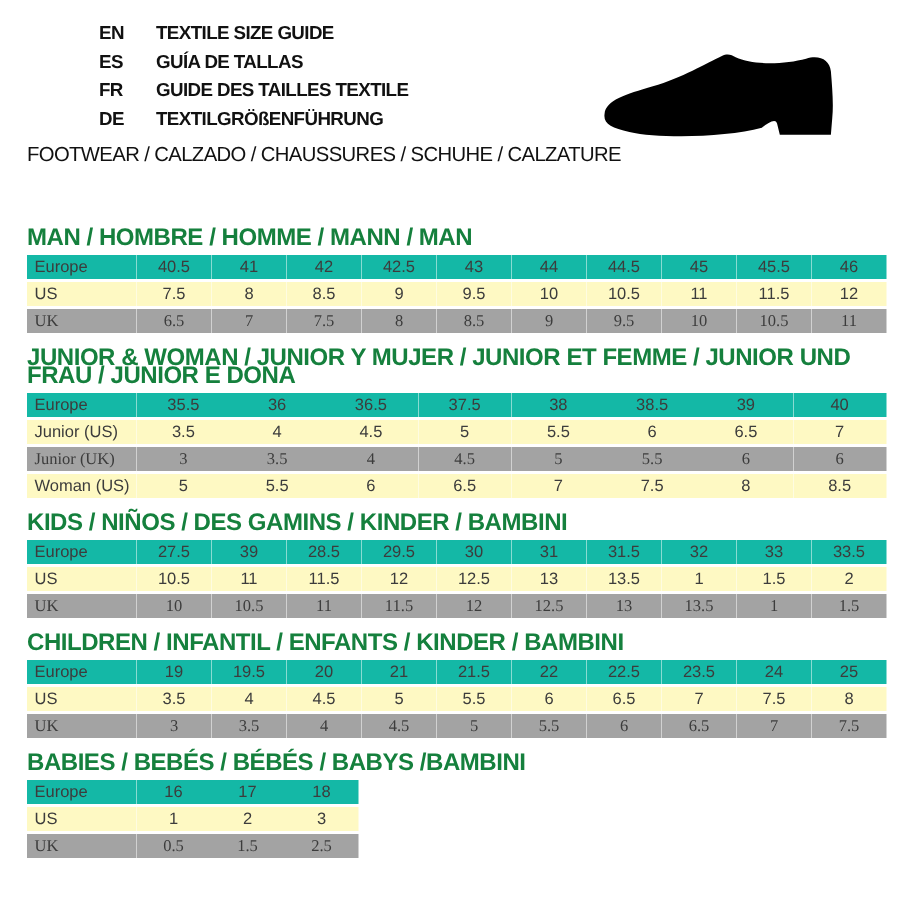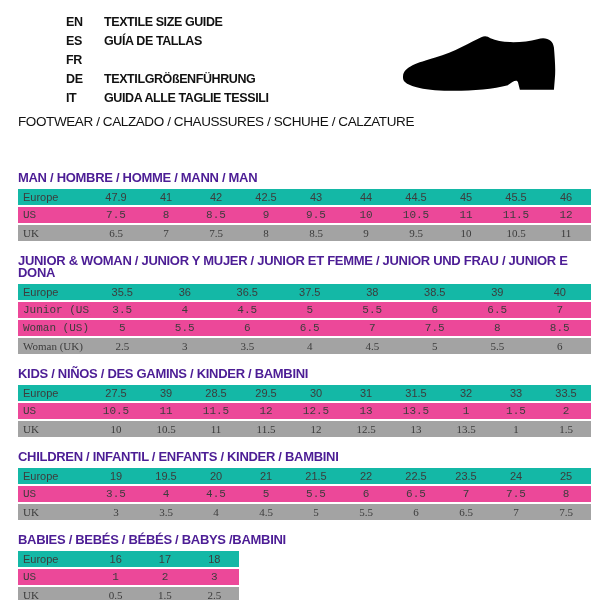--- a/index.html
+++ b/index.html
@@ -23,69 +23,66 @@
     margin: 5px 0 0 18px;
     font-size: 13.5px; font-weight: normal;
     letter-spacing: -0.4px;
     line-height: 17px;
   }
 
   
   .sec { margin: 9px 9px 0 18px; }
   .sec.first { margin-top: 42px; }
   .sec h2 {
-    margin: 12px 0 5px 0;
-    font-size: 13px; line-height: 12px;
-    font-weight: bold; color: #4c1d95;
+    margin: 0 0 5px 0;
+    font-size: 16px; line-height: 12px;
+    font-weight: bold; color: #15803d;
     letter-spacing: -0.3px;
   }
   table.size {
     border-collapse: collapse;
     table-layout: fixed;
     width: 573px;
     font-size: 11px;
     color: #3c3c3c;
   }
   table.size.narrow { width: 221px; }
   table.size td {
     height: 16px; padding: 0;
     text-align: center;
     border-bottom: 2px solid #ffffff;
     white-space: nowrap;
     overflow: hidden;
   }
   table.size td.lbl { width: 68px; text-align: left; padding-left: 5px; }
   tr.row-head td  { background: #14b8a6; }
   tr.row-alt td   { background: #a3a3a3; font-family: Liberation Serif, serif; }
-  tr.row-plain td { background: #ec4899; font-family: Liberation Mono, monospace; }
+  tr.row-plain td { background: #fef9c3; }
 </style>
 </head>
 <body>
 
 <div class="page">
 
   <div class="langs">
     <div class="lang-row">
       <span class="code">EN</span>
       <span class="txt">TEXTILE SIZE GUIDE</span>
     </div>
     <div class="lang-row">
       <span class="code">ES</span>
       <span class="txt">GUÍA DE TALLAS</span>
     </div>
     <div class="lang-row">
       <span class="code">FR</span>
+      <span class="txt">GUIDE DES TAILLES TEXTILE</span>
     </div>
     <div class="lang-row">
       <span class="code">DE</span>
       <span class="txt">TEXTILGRÖßENFÜHRUNG</span>
-    </div>
-    <div class="lang-row">
-      <span class="code">IT</span>
-      <span class="txt">GUIDA ALLE TAGLIE TESSILI</span>
     </div>
   </div>
 
   <svg class="shoe" viewBox="0 0 200 100" xmlns="http://www.w3.org/2000/svg" aria-hidden="true">
     <path fill="#000000" d="M 12,63
       C 13,53 27,49 47,43
       C 68,37 86,26 97,21
       C 101,19 104,20 107,22
       C 120,28 143,27 158,23
       C 168,20 175,24 176,32
@@ -99,21 +96,21 @@
   </svg>
 
   <h1 class="category">FOOTWEAR / CALZADO / CHAUSSURES / SCHUHE / CALZATURE</h1>
 
   <section class="sec first">
     <h2>MAN / HOMBRE / HOMME / MANN / MAN</h2>
     <table class="size">
         <tbody>
           <tr class="row-head">
             <td class="lbl">Europe</td>
-            <td>47.9</td>
+            <td>40.5</td>
             <td>41</td>
             <td>42</td>
             <td>42.5</td>
             <td>43</td>
             <td>44</td>
             <td>44.5</td>
             <td>45</td>
             <td>45.5</td>
             <td>46</td>
           </tr>
@@ -166,41 +163,41 @@
             <td class="lbl">Junior (US)</td>
             <td>3.5</td>
             <td>4</td>
             <td>4.5</td>
             <td>5</td>
             <td>5.5</td>
             <td>6</td>
             <td>6.5</td>
             <td>7</td>
           </tr>
-          <tr class="row-plain">
-            <td class="lbl">Woman (US)</td>
-            <td>5</td>
-            <td>5.5</td>
-            <td>6</td>
-            <td>6.5</td>
-            <td>7</td>
-            <td>7.5</td>
-            <td>8</td>
-            <td>8.5</td>
-          </tr>
-          <tr class="row-alt">
-            <td class="lbl">Woman (UK)</td>
-            <td>2.5</td>
+          <tr class="row-alt">
+            <td class="lbl">Junior (UK)</td>
             <td>3</td>
             <td>3.5</td>
             <td>4</td>
             <td>4.5</td>
             <td>5</td>
             <td>5.5</td>
             <td>6</td>
+            <td>6</td>
+          </tr>
+          <tr class="row-plain">
+            <td class="lbl">Woman (US)</td>
+            <td>5</td>
+            <td>5.5</td>
+            <td>6</td>
+            <td>6.5</td>
+            <td>7</td>
+            <td>7.5</td>
+            <td>8</td>
+            <td>8.5</td>
           </tr>
         </tbody>
       </table>
   </section>
 
   <section class="sec">
     <h2>KIDS / NIÑOS / DES GAMINS / KINDER / BAMBINI</h2>
     <table class="size">
         <tbody>
           <tr class="row-head">

